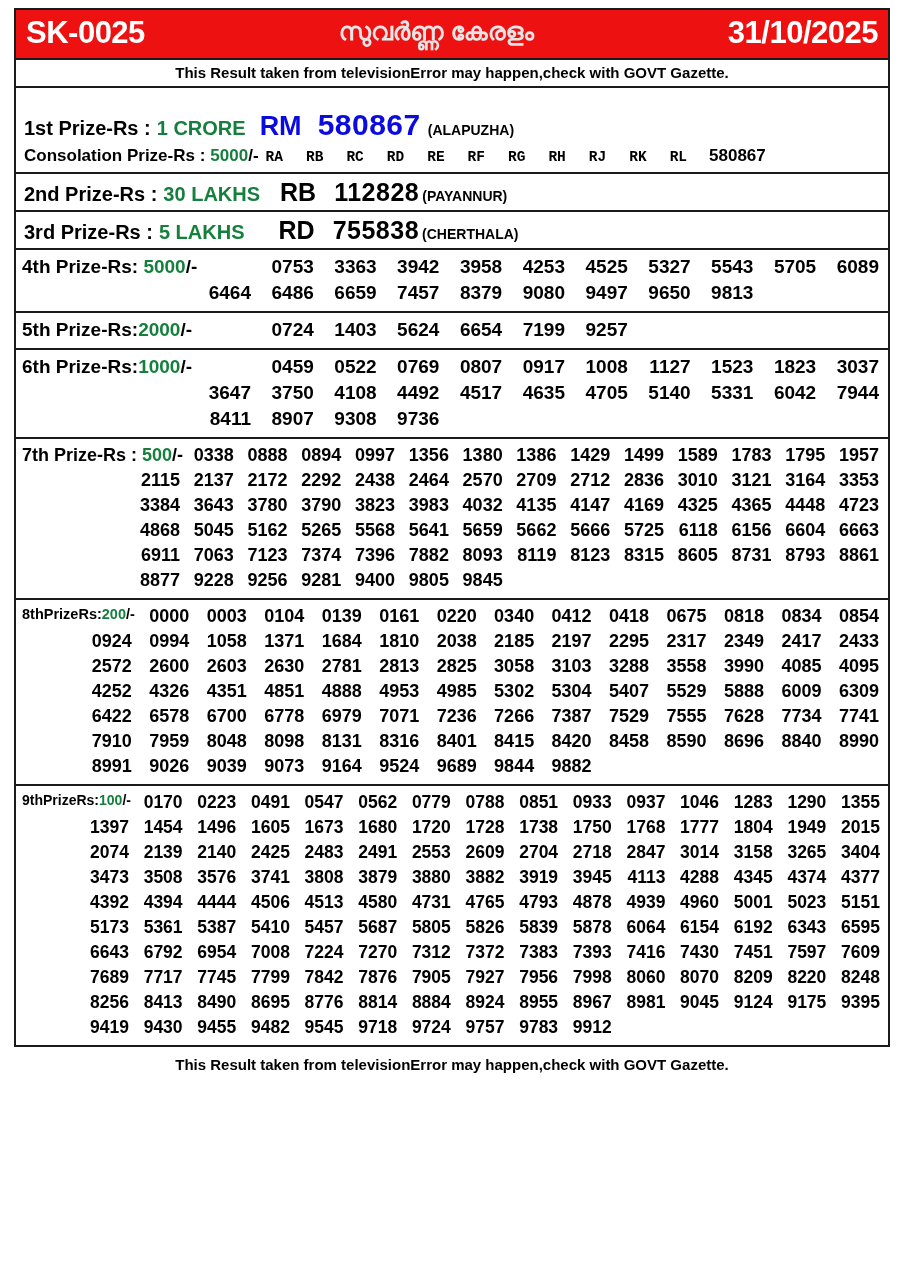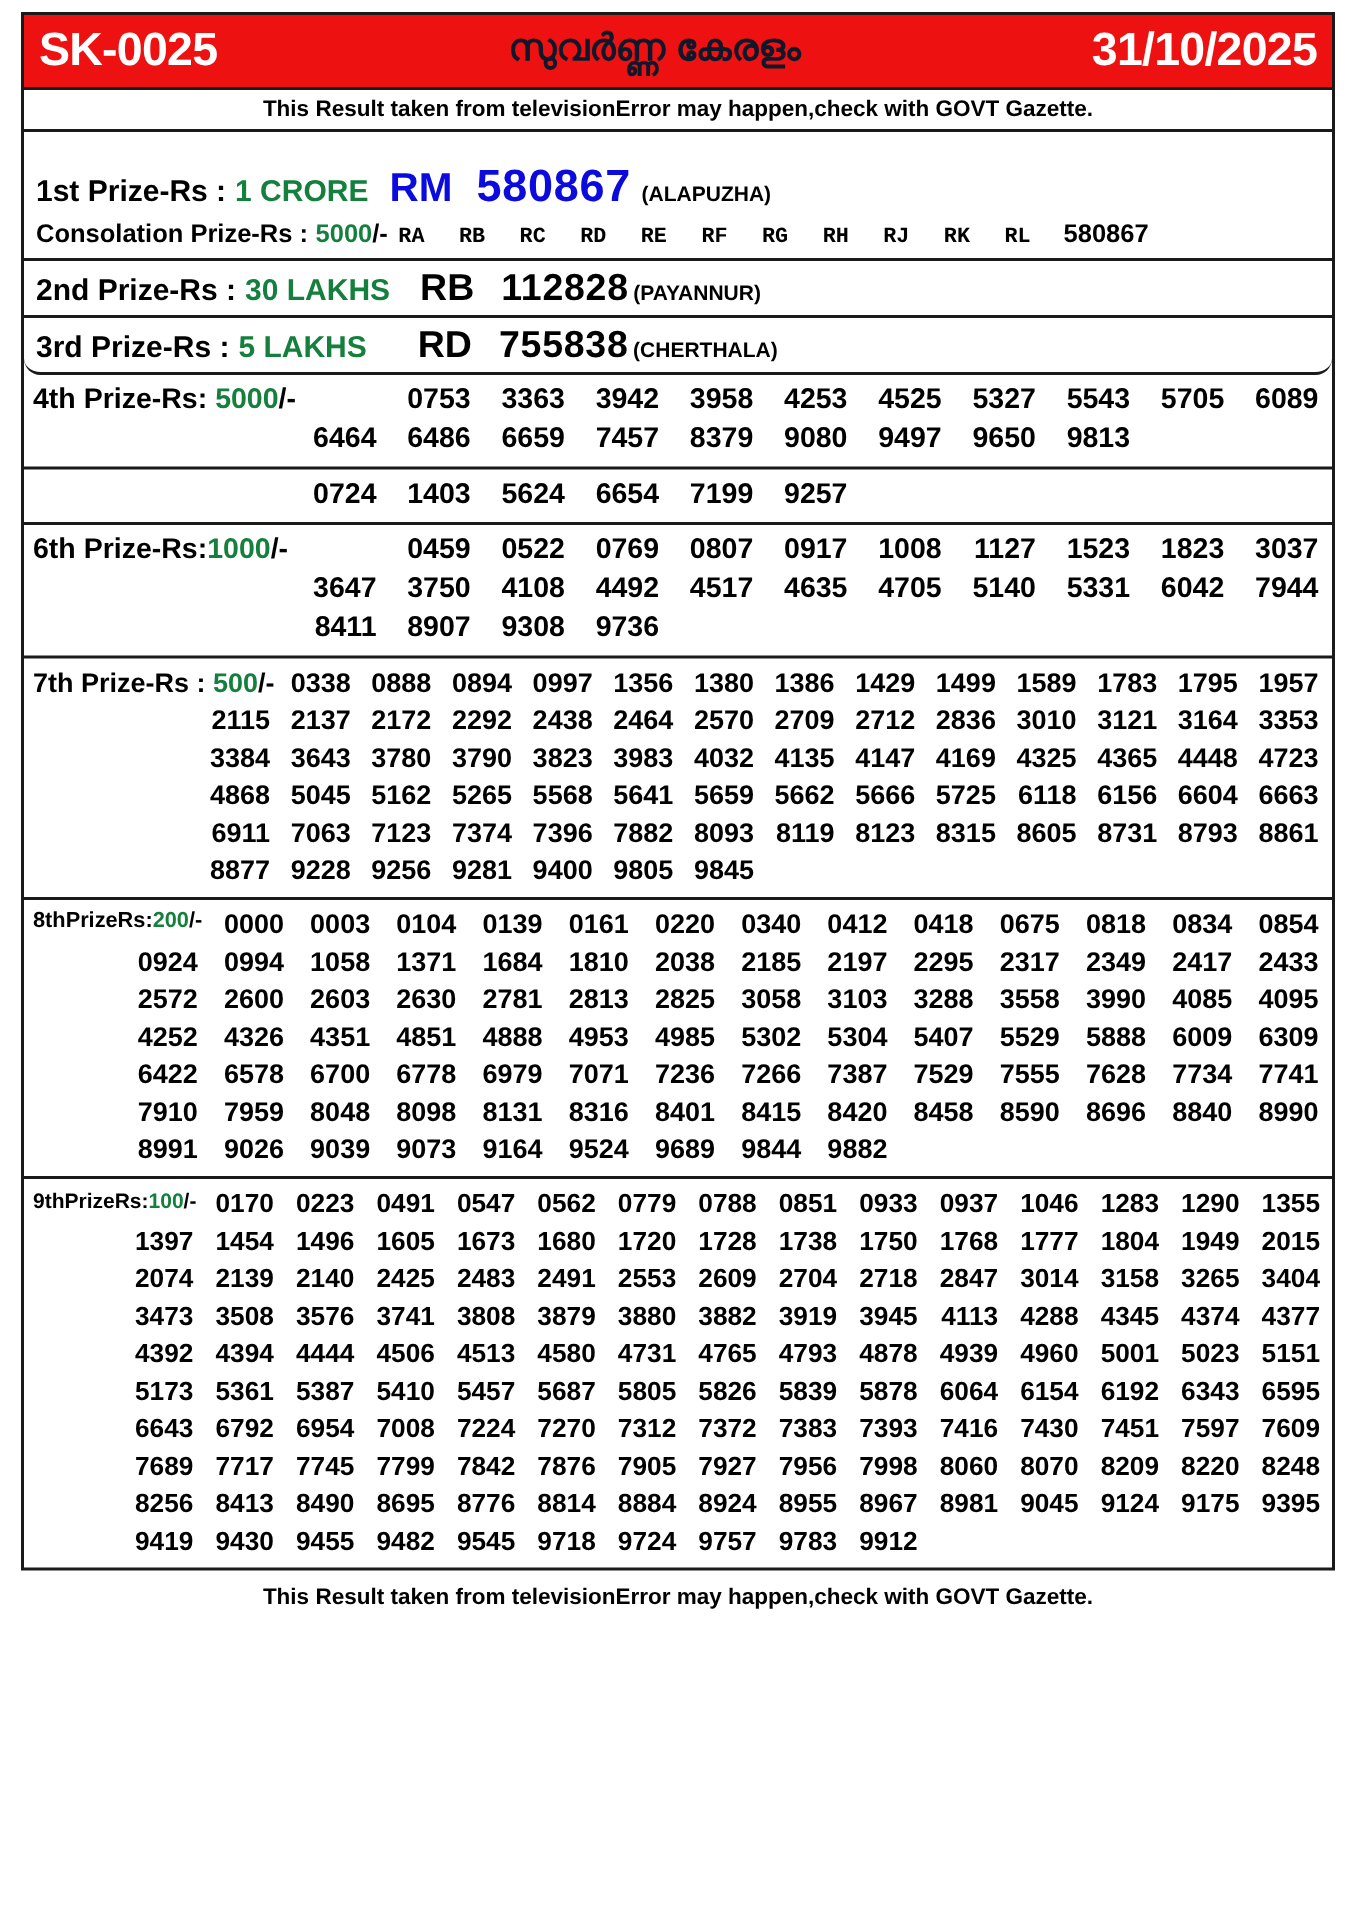--- a/index.html
+++ b/index.html
@@ -29,21 +29,21 @@
     border-bottom: 2px solid #1a1a1a;
   }
   .redbar .code, .redbar .date {
     color: #ffffff;
     font-weight: bold;
     font-size: 31px;
     letter-spacing: -0.5px;
     white-space: nowrap;
   }
   .redbar .title {
-    color: #0f172a;
+    color: #e5e5e5;
     font-weight: bold;
     font-size: 25px;
     flex: 1;
     text-align: center;
     padding-bottom: 2px;
   }
 
   
   .notice {
     text-align: center;
@@ -205,21 +205,21 @@
     <div class="prow" style="padding:0;">
       <div class="topline">
         <span class="lbl">2nd Prize-Rs :</span>
         <span class="amt" style="margin-left:6px;">30 LAKHS</span>
         <span class="p23-ser">RB</span>
         <span class="p23-num">112828</span>
         <span class="place p23-place">(PAYANNUR)</span>
       </div>
     </div>
 
-    <div class="prow" style="padding:0;border-radius:11px;">
+    <div class="prow" style="padding:0;">
       <div class="topline">
         <span class="lbl">3rd Prize-Rs :</span>
         <span class="amt" style="margin-left:6px;">5 LAKHS</span>
         <span class="p23-ser" style="margin-left:34px;">RD</span>
         <span class="p23-num">755838</span>
         <span class="place p23-place">(CHERTHALA)</span>
       </div>
     </div>
 
     <div class="numsec">
@@ -244,20 +244,23 @@
           <div class="cell">8379</div>
           <div class="cell">9080</div>
           <div class="cell">9497</div>
           <div class="cell">9650</div>
           <div class="cell">9813</div>
         </div>
     </div>
 
     <div class="numsec">
       <div class="grid g-mid">
+        <div class="lblcell">
+          <span class="lbl">5th Prize-Rs:</span><span class="amt">2000</span><span class="lbl">/-</span>
+        </div>
       <div class="cell">0724</div>
           <div class="cell">1403</div>
           <div class="cell">5624</div>
           <div class="cell">6654</div>
           <div class="cell">7199</div>
           <div class="cell">9257</div>
         </div>
     </div>
 
     <div class="numsec">

